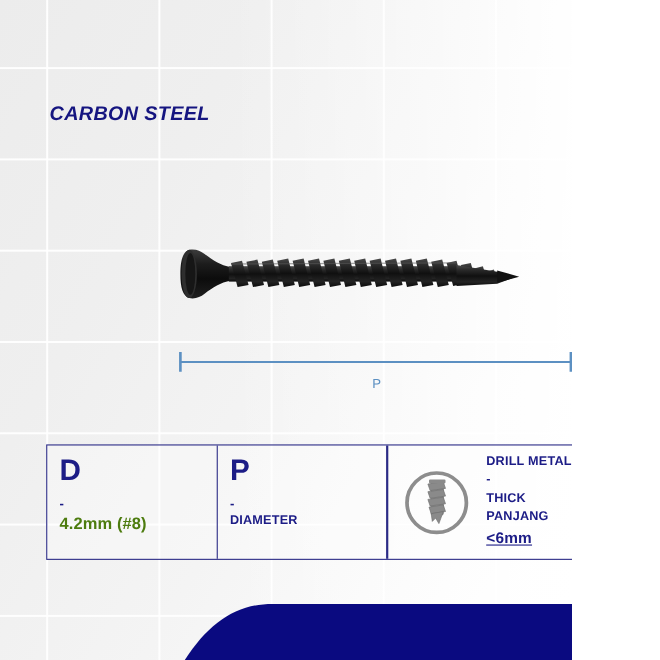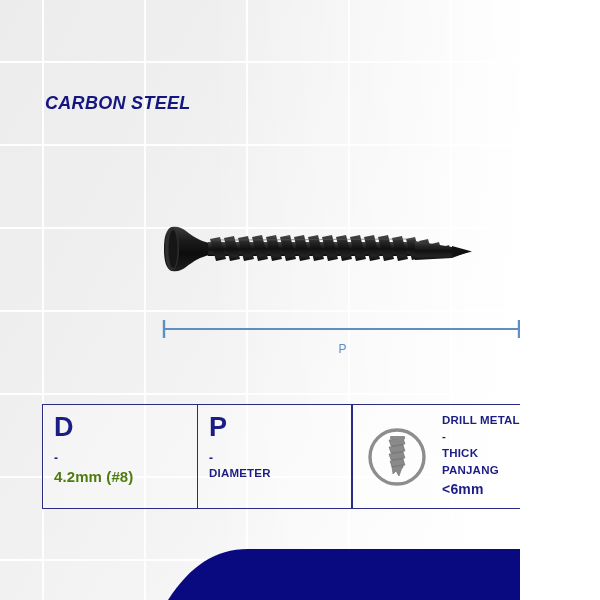--- a/index.html
+++ b/index.html
@@ -170,20 +170,21 @@
   .c3-line {
     font-size: 11.5px;
     font-weight: bold;
     color: #1c1c86;
     line-height: 1.45;
     letter-spacing: 0.2px;
   }
   .c3-line.strong {
     font-size: 14px;
     margin-top: 1px;
+    text-decoration: underline;
   }
 
   
   .banner {
     position: absolute;
     left: 0;
     bottom: 0;
     width: 600px;
     height: 60px;
   }

